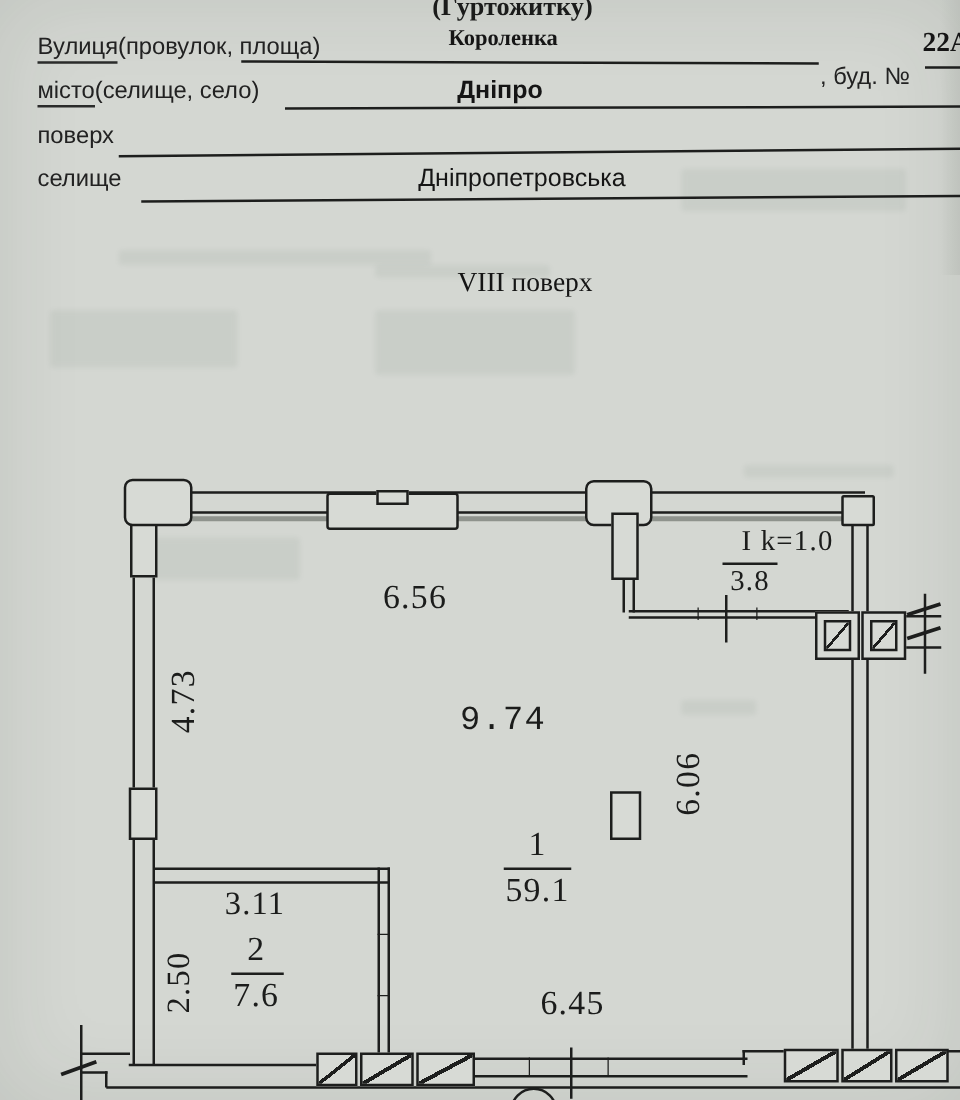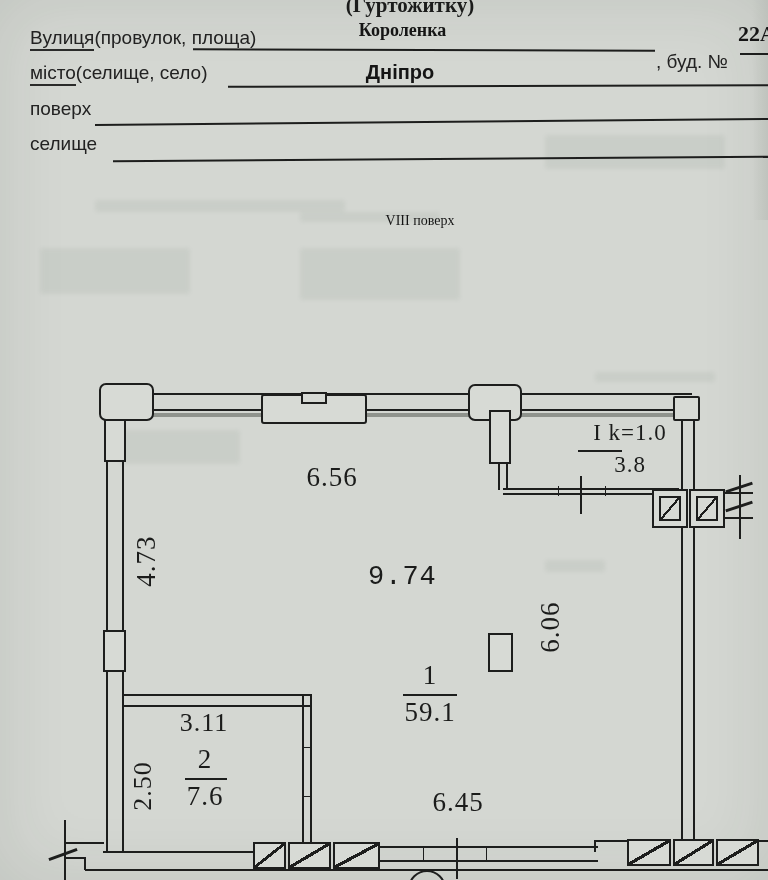--- a/index.html
+++ b/index.html
@@ -52,23 +52,24 @@
   <div class="ln" style="left:740px;top:53px;width:28px;height:2px;"></div>
 
   <div class="lbl" style="left:30px;top:62px;"><span class="u">місто</span><span>(селище, село)</span></div>
   <div class="val" style="left:330px;top:61px;width:140px;font-weight:bold;">Дніпро</div>
   <div class="ln" style="left:228px;top:85px;width:540px;height:2px;transform:rotate(-.15deg);"></div>
 
   <div class="lbl" style="left:30px;top:98px;">поверх</div>
   <div class="ln" style="left:95px;top:121px;width:673px;height:2px;transform:rotate(-.5deg);"></div>
 
   <div class="lbl" style="left:30px;top:133px;">селище</div>
+  <div class="val" style="left:330px;top:132px;width:175px;font-weight:500;">Дніпропетровська</div>
   <div class="ln" style="left:113px;top:158px;width:655px;height:2px;transform:rotate(-.4deg);"></div>
 
-  <div class="val serif" style="left:355px;top:213px;width:130px;font-size:14px;">VIII  поверх</div>
+  <div class="val serif" style="left:355px;top:213px;width:130px;font-size:22px;">VIII  поверх</div>
 
   <div class="abs" id="plan" style="left:0;top:0;width:768px;height:880px;">
 
     <div class="ln" style="left:150px;top:393px;width:542px;height:2px;"></div>
     <div class="ln" style="left:150px;top:409px;width:528px;height:1.5px;"></div>
     <div class="gln" style="left:150px;top:413px;width:528px;height:4px;"></div>
 
     <div class="ln" style="left:106px;top:420px;width:2px;height:432px;"></div>
     <div class="ln" style="left:122px;top:420px;width:1.5px;height:432px;"></div>
     <div class="blk" style="left:104px;top:406px;width:22px;height:56px;"></div>
@@ -151,16 +152,16 @@
     <div class="dim" style="left:403px;top:660px;width:54px;">1</div>
     <div class="ln" style="left:403px;top:694px;width:54px;height:2px;"></div>
     <div class="dim" style="left:397px;top:697px;width:66px;">59.1</div>
 
     <div class="dim" style="left:183px;top:744px;width:44px;">2</div>
     <div class="ln" style="left:185px;top:778px;width:42px;height:2px;"></div>
     <div class="dim" style="left:183px;top:781px;width:44px;">7.6</div>
 
     <div class="dim" style="left:580px;top:420px;width:100px;font-size:23px;">I k=1.0</div>
     <div class="ln" style="left:578px;top:450px;width:44px;height:2px;"></div>
-    <div class="dim" style="left:578px;top:452px;width:44px;font-size:23px;margin-left:30px;">3.8</div>
+    <div class="dim" style="left:578px;top:452px;width:44px;font-size:23px;">3.8</div>
 
   </div>
 </div>
 
 </body></html>

